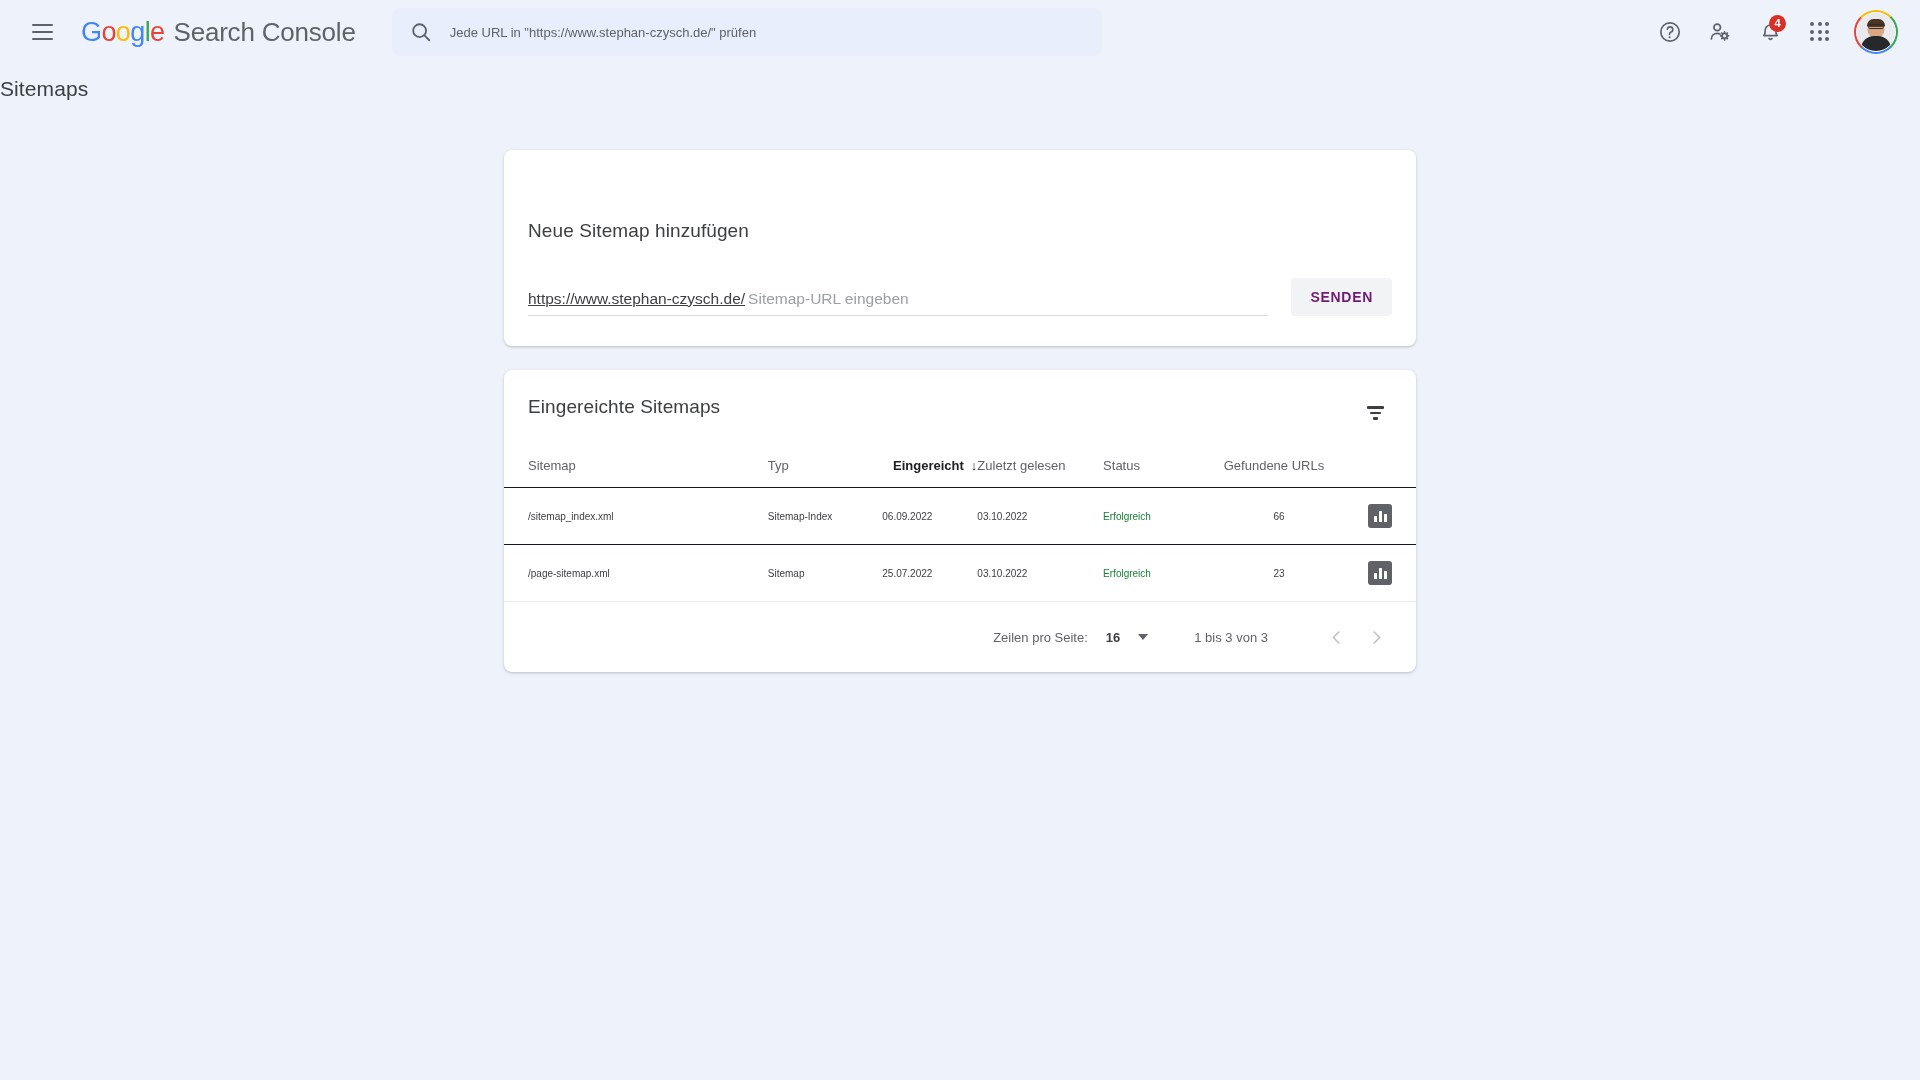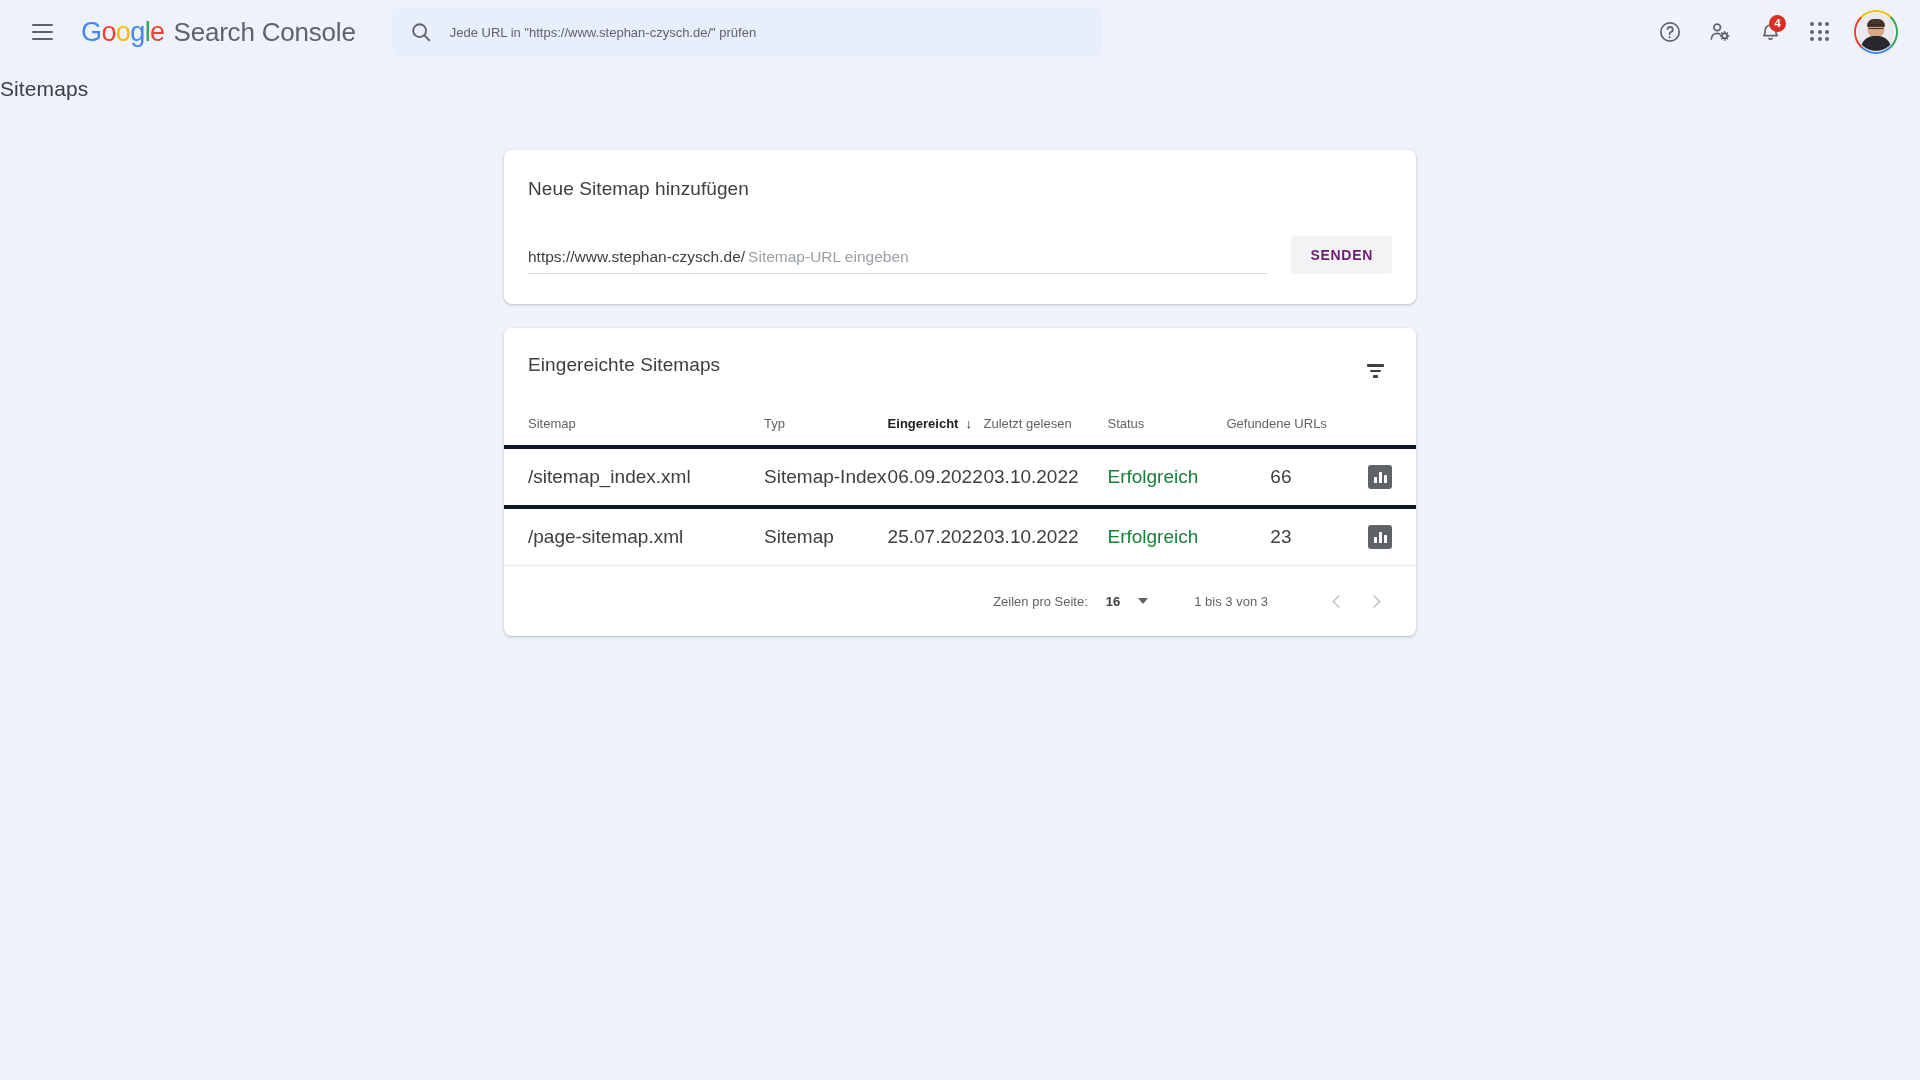--- a/index.html
+++ b/index.html
@@ -214,38 +214,40 @@
     box-shadow: 0 1px 2px 0 rgba(60,64,67,.18), 0 1px 3px 1px rgba(60,64,67,.08);
   }
 
   
   .card-add { padding: 28px 24px 30px 24px; margin-bottom: 24px; }
   .card-add .title {
     font-size: 19px;
     color: #3c4043;
     margin-bottom: 36px;
     letter-spacing: 0.1px;
+    margin-top: 42px;
   }
   .addrow {
     display: flex;
     align-items: flex-end;
   }
   .urlfield {
     flex: 1;
     display: flex;
     align-items: baseline;
     border-bottom: 1px solid #dadce0;
     padding-bottom: 7px;
     margin-right: 23px;
     max-width: 762px;
   }
   .urlprefix {
     font-size: 15.5px;
     color: #3c4043;
     white-space: nowrap;
+    text-decoration: underline;
   }
   .urlfield input {
     border: 0; outline: 0; background: transparent;
     font-family: "Liberation Sans", sans-serif;
     font-size: 15.5px;
     color: #3c4043;
     width: 100%;
     margin-left: 3px;
   }
   .urlfield input::placeholder { color: #9aa0a6; opacity: 1; }
@@ -291,28 +293,28 @@
 
   table { width: 100%; border-collapse: collapse; }
   thead th {
     font-weight: normal;
     font-size: 13px;
     color: #5f6368;
     text-align: left;
     padding: 6px 0 14px 0;
     white-space: nowrap;
   }
-  thead th.sorted { color: #202124; font-weight: bold; }
+  thead th.sorted { color: #202124; font-weight: bold; text-align: right; }
   .sortarrow { margin-left: 7px; font-size: 13px; color: #202124; }
 
   tbody td {
-    font-size: 19px;
+    font-size: 10px;
     color: #3c4043;
     padding: 16px 0;
-    border-top: 4px solid #0f172a;
+    border-top: 1px solid #0f172a;
     white-space: nowrap;
     vertical-align: middle;
     height: 48px;
   }
   .col-sitemap  { padding-left: 24px !important; width: 258px; }
   .col-typ      { width: 112px; }
   .col-sub      { width: 93px; }
   .col-read     { width: 123px; }
   .col-status   { width: 118px; }
   .col-urls     { width: 122px; text-align: center; padding-right: 14px !important; }

